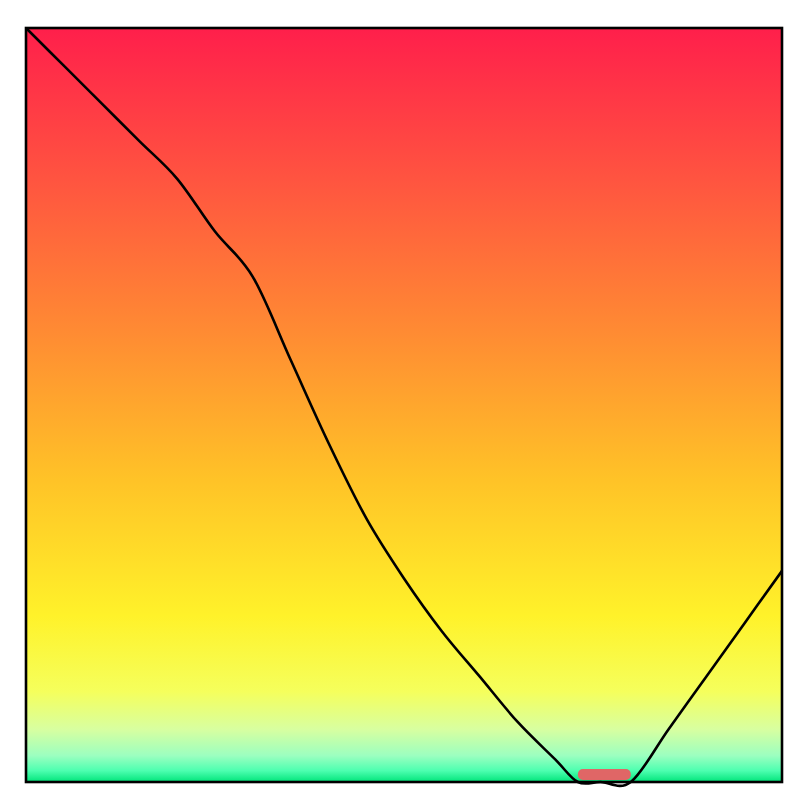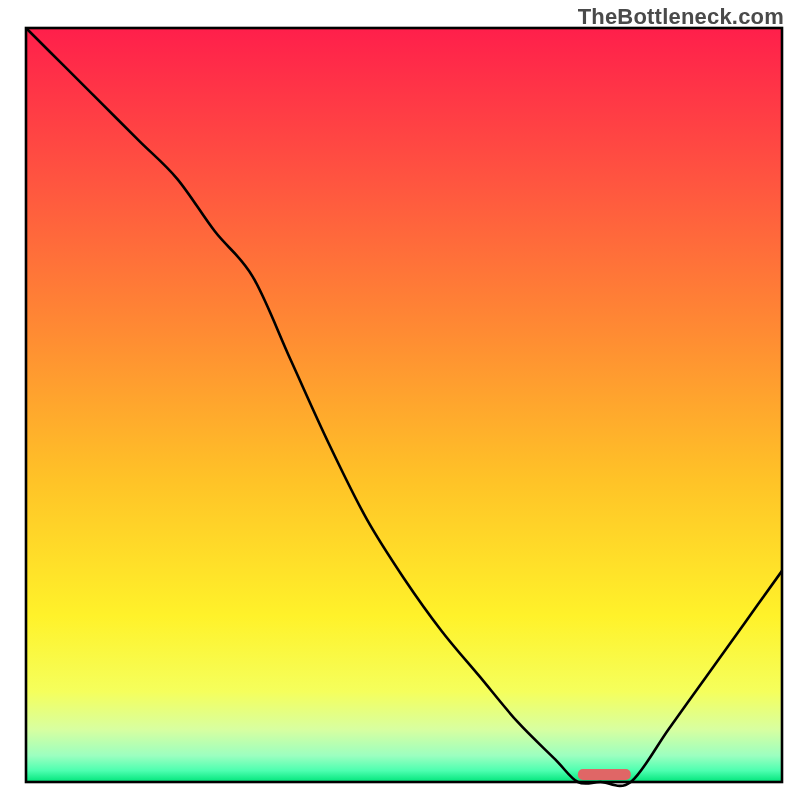--- a/index.html
+++ b/index.html
@@ -27,21 +27,20 @@
   svg.chart {
     position: absolute;
     left: 0;
     top: 0;
   }
 </style>
 </head>
 <body>
 
 <div class="container">
-  <div class="watermark">TheBottleneck.com</div>
   <svg class="chart" width="800" height="800" viewBox="0 0 800 800">
     <defs>
       <linearGradient id="bg-grad" x1="0" y1="0" x2="0" y2="1">
           <stop offset="0%" stop-color="#ff1f4b"></stop>
           <stop offset="20%" stop-color="#ff5440"></stop>
           <stop offset="40%" stop-color="#ff8a33"></stop>
           <stop offset="60%" stop-color="#ffc327"></stop>
           <stop offset="78%" stop-color="#fff22a"></stop>
           <stop offset="88%" stop-color="#f5ff5c"></stop>
           <stop offset="93%" stop-color="#d8ffa0"></stop>

